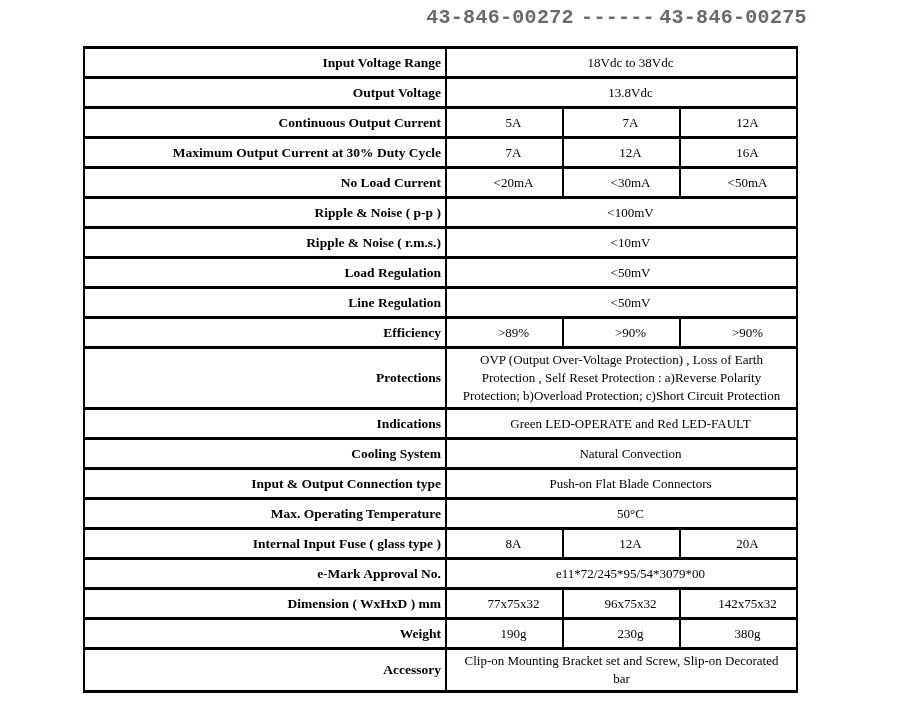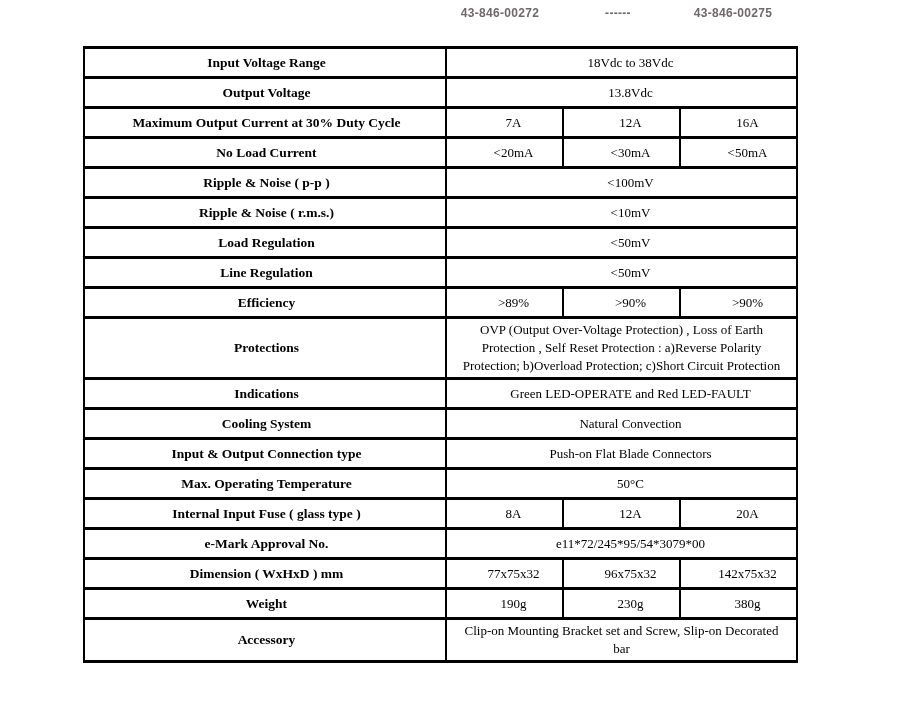--- a/index.html
+++ b/index.html
@@ -16,23 +16,23 @@
     color: #000000;
   }
 
   
   .doc-header {
     position: absolute;
     top: 6px;
     left: 0;
     width: 844px;
     height: 22px;
-    font-family: Liberation Sans, sans-serif;
+    font-family: Liberation Mono, monospace;
     font-weight: bold;
-    font-size: 12px;
+    font-size: 20px;
     color: #6e6868;
   }
   .doc-header .hdr-item {
     position: absolute;
     top: 0;
     transform: translateX(-50%);
     white-space: nowrap;
     letter-spacing: 0.3px;
   }
   .hdr-left  { left: 500px; }
@@ -65,21 +65,21 @@
     border-bottom: 3px solid #000000;
     font-size: 13px;
     vertical-align: middle;
     padding: 0;
     height: 27px;
     overflow: hidden;
   }
   table.spec-table td.label {
     font-weight: bold;
     font-size: 13.5px;
-    text-align: center;
+    text-align: right;
     padding-left: 7px;
     padding-right: 4px;
   }
   table.spec-table td.value {
     text-align: center;
     padding-left: 18px;
   }
   table.spec-table td.value.multiline {
     line-height: 18px;
     padding: 2px 15px;
@@ -107,20 +107,26 @@
   <tbody>
       <tr>
         <td class="label">Input Voltage Range</td>
         <td class="value" colspan="3">18Vdc to 38Vdc</td>
       </tr>
       <tr>
         <td class="label">Output Voltage</td>
         <td class="value" colspan="3">13.8Vdc</td>
       </tr>
       <tr>
+        <td class="label">Continuous Output Current</td>
+        <td class="value">5A</td>
+        <td class="value">7A</td>
+        <td class="value">12A</td>
+      </tr>
+      <tr>
         <td class="label">Maximum Output Current at 30% Duty Cycle</td>
         <td class="value">7A</td>
         <td class="value">12A</td>
         <td class="value">16A</td>
       </tr>
       <tr>
         <td class="label">No Load Current</td>
         <td class="value">&lt;20mA</td>
         <td class="value">&lt;30mA</td>
         <td class="value">&lt;50mA</td>

